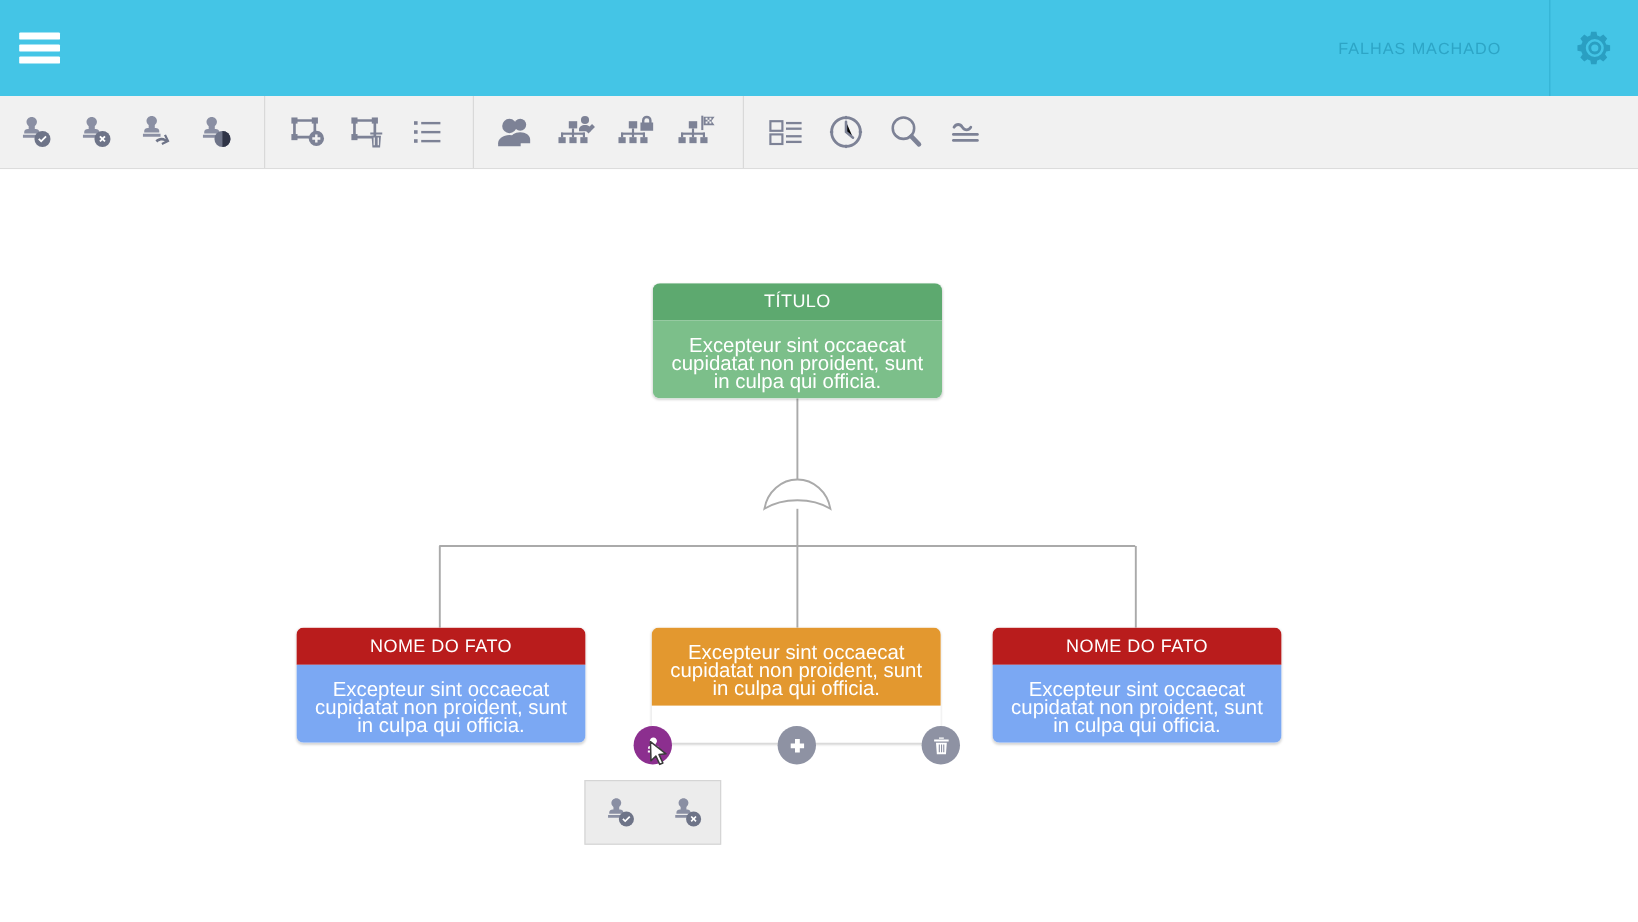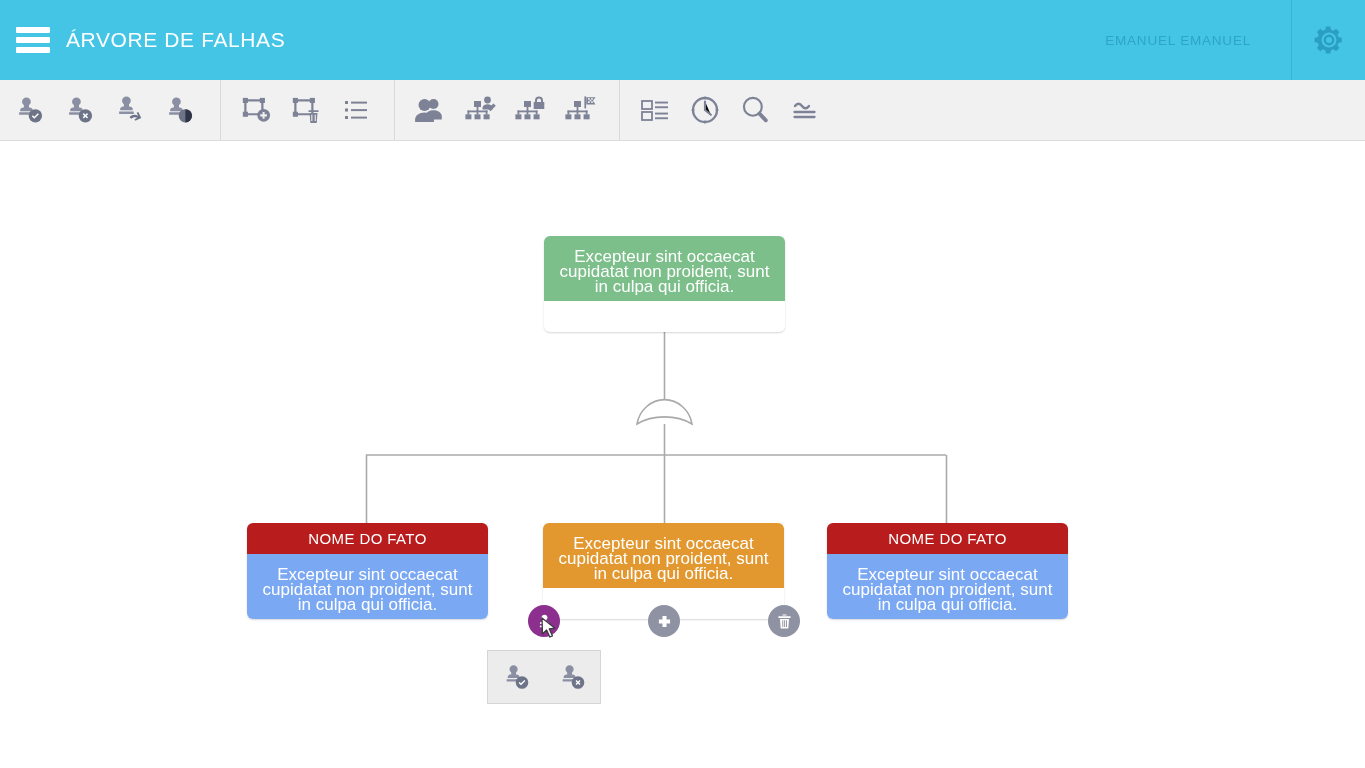--- a/index.html
+++ b/index.html
@@ -161,23 +161,22 @@
 </style>
 </head>
 <body>
 
 <div id="app-header">
   <div id="hamburger-btn">
     <span></span>
     <span></span>
     <span></span>
   </div>
-  <div id="app-title">ÁRVORE DE FALHAS</div>
   <div id="header-spacer"></div>
-  <div id="user-name">EMANUEL EMANUEL</div>
+  <div id="user-name">FALHAS MACHADO</div>
   <div id="header-divider"></div>
   <div id="settings-btn">
     <svg width="34" height="34" viewBox="0 0 24 24">
       <path fill="#2a9fc2" d="M12 8.2a3.8 3.8 0 1 0 0 7.6 3.8 3.8 0 0 0 0-7.6zm0 5.9a2.1 2.1 0 1 1 0-4.2 2.1 2.1 0 0 1 0 4.2z"></path>
       <path fill="#2a9fc2" d="M21 13.6v-3.2l-2.3-.4a7 7 0 0 0-.7-1.7l1.3-1.9-2.3-2.3-1.9 1.3a7 7 0 0 0-1.7-.7L13 2.4H9.8l-.4 2.3a7 7 0 0 0-1.7.7L5.8 4.1 3.5 6.4l1.3 1.9a7 7 0 0 0-.7 1.7l-2.3.4v3.2l2.3.4c.16.6.4 1.17.7 1.7l-1.3 1.9 2.3 2.3 1.9-1.3c.53.3 1.1.54 1.7.7l.4 2.3H13l.4-2.3c.6-.16 1.17-.4 1.7-.7l1.9 1.3 2.3-2.3-1.3-1.9c.3-.53.54-1.1.7-1.7l2.3-.4zM12 17.3a5.3 5.3 0 1 1 0-10.6 5.3 5.3 0 0 1 0 10.6z"></path>
     </svg>
   </div>
 </div>
 
 <div id="toolbar">
@@ -370,20 +369,21 @@
     <path d="M664.5 283 L664.5 382" stroke="#aaaaaa" stroke-width="1.6" fill="none"></path>
 
     <path d="M366 314 L946 314" stroke="#aaaaaa" stroke-width="1.6" fill="none"></path>
 
     <path d="M366.5 314 L366.5 382" stroke="#aaaaaa" stroke-width="1.6" fill="none"></path>
 
     <path d="M946.5 314 L946.5 382" stroke="#aaaaaa" stroke-width="1.6" fill="none"></path>
   </svg>
 
   <div class="node green" id="node-root">
+    <div class="node-header">TÍTULO</div>
     <div class="node-body">Excepteur sint occaecat cupidatat non proident, sunt in culpa qui officia.</div>
   </div>
 
   <div class="node blue" id="node-fato-1">
     <div class="node-header">NOME DO FATO</div>
     <div class="node-body">Excepteur sint occaecat cupidatat non proident, sunt in culpa qui officia.</div>
   </div>
 
   <div class="node orange" id="node-hipotese">
     <div class="node-body">Excepteur sint occaecat cupidatat non proident, sunt in culpa qui officia.</div>

